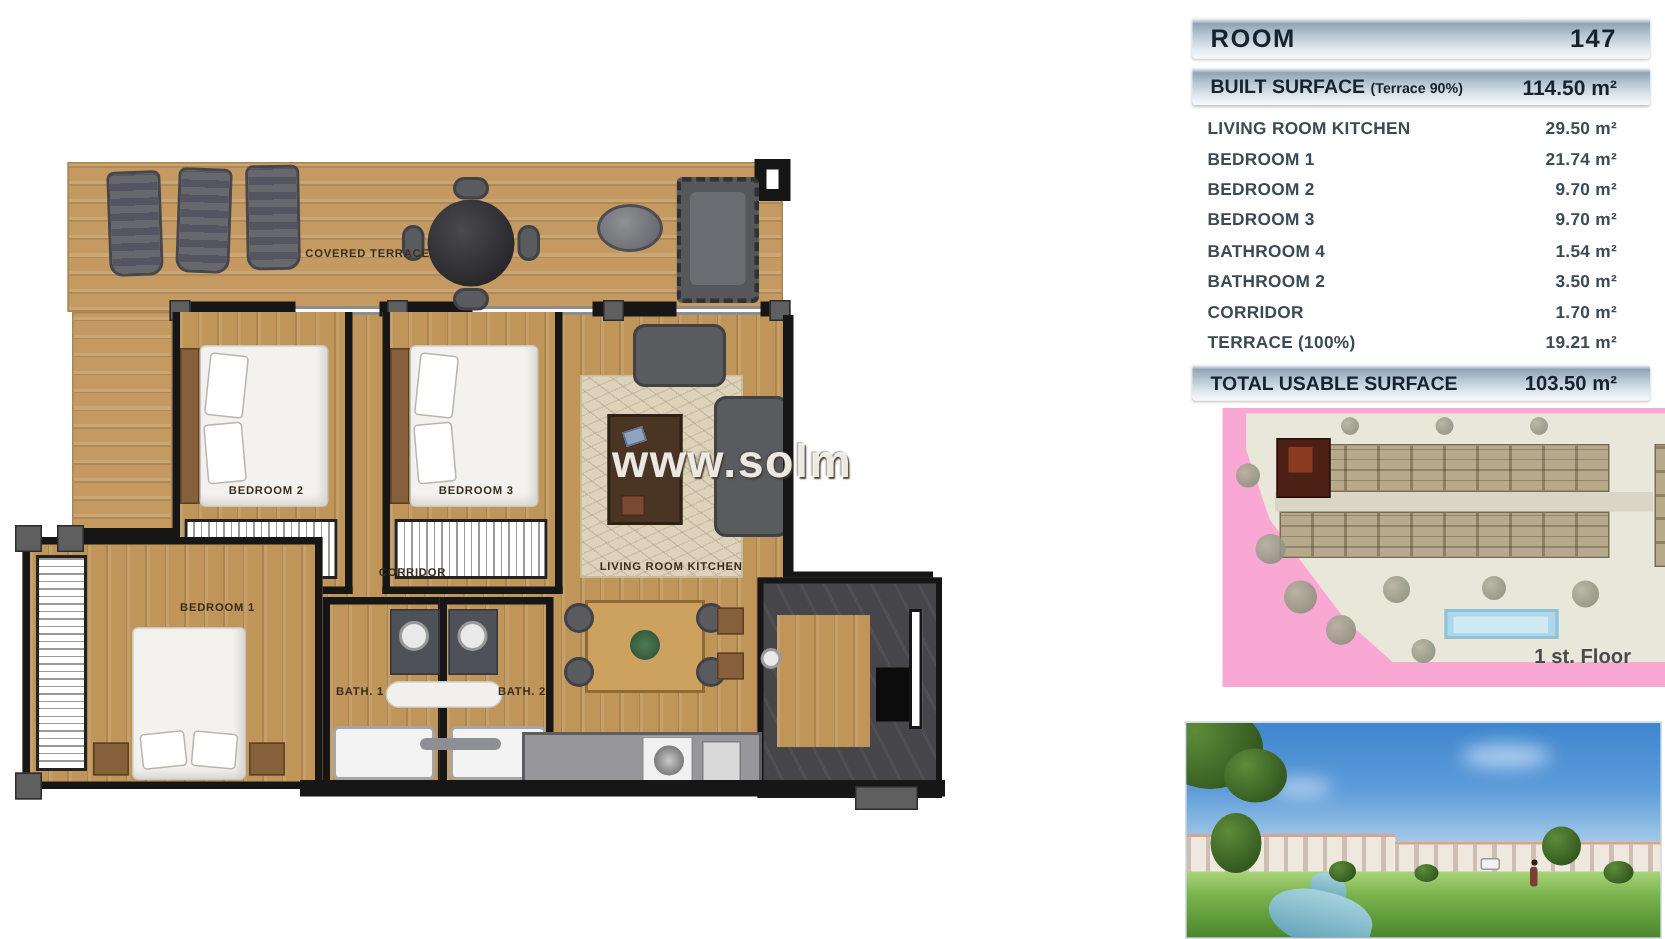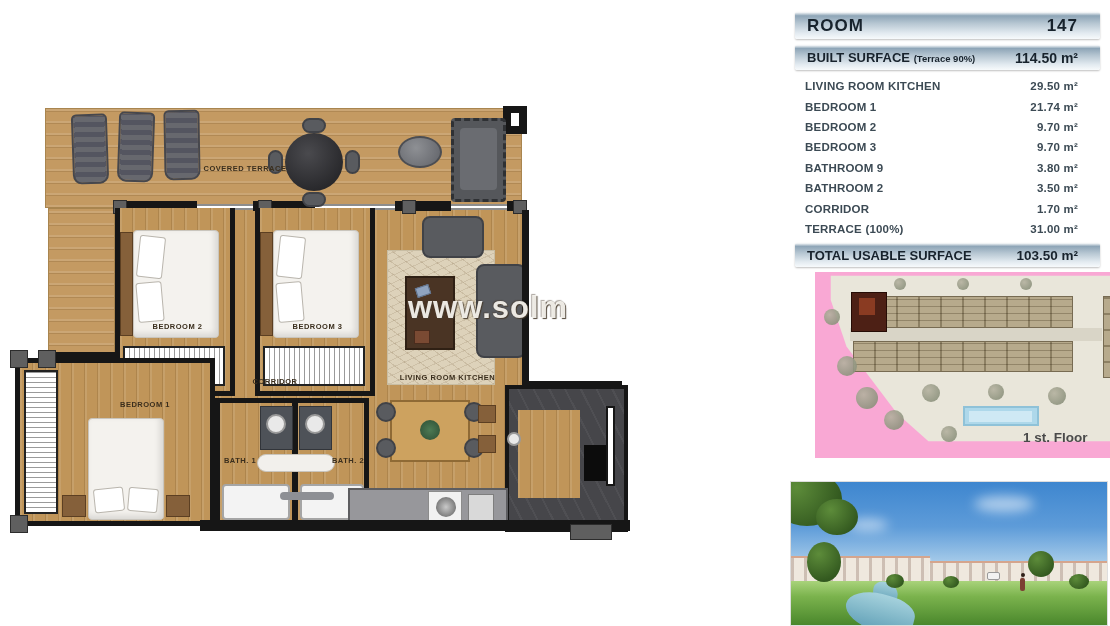--- a/index.html
+++ b/index.html
@@ -202,34 +202,34 @@
       </div>
     <div class="srow">
         <span>BEDROOM 2</span>
         <span>9.70 m²</span>
       </div>
     <div class="srow">
         <span>BEDROOM 3</span>
         <span>9.70 m²</span>
       </div>
     <div class="srow">
-        <span>BATHROOM 9</span>
-        <span>3.80 m²</span>
+        <span>BATHROOM 4</span>
+        <span>1.54 m²</span>
       </div>
     <div class="srow">
         <span>BATHROOM 2</span>
         <span>3.50 m²</span>
       </div>
     <div class="srow">
         <span>CORRIDOR</span>
         <span>1.70 m²</span>
       </div>
     <div class="srow">
         <span>TERRACE (100%)</span>
-        <span>31.00 m²</span>
+        <span>19.21 m²</span>
       </div>
   </div>
 
   <div class="abs bar" style="top:243px;height:24px;padding:0 22px 0 12px;font-size:13px;">
     <span>TOTAL USABLE SURFACE</span>
     <span style="font-size:13.5px;">103.50 m²</span>
   </div>
 
   <div class="abs site">
     <div class="site-ground"></div>

